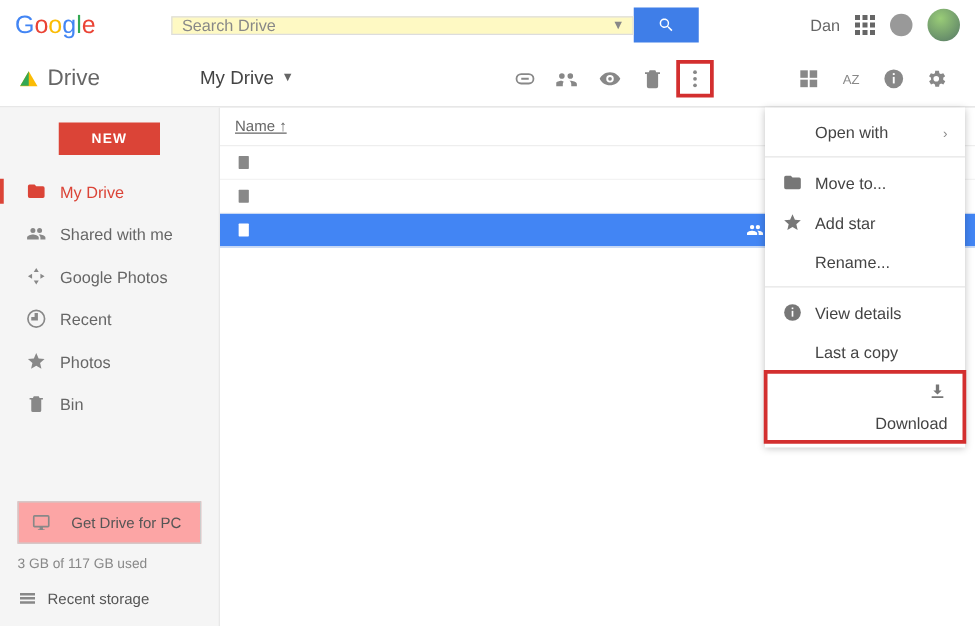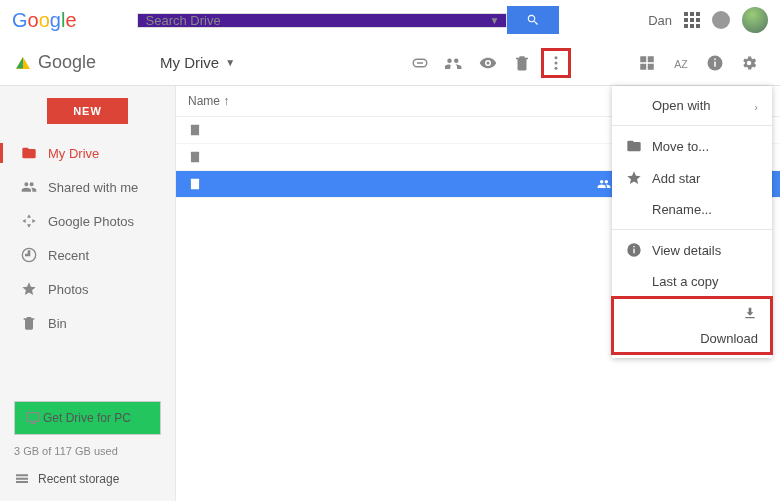--- a/index.html
+++ b/index.html
@@ -3,21 +3,21 @@
 <meta charset="utf-8">
 <style>
 * { margin: 0; padding: 0; box-sizing: border-box; font-family: Arial, sans-serif; }
 body { width: 780px; height: 501px; background: #fff; overflow: hidden; font-size: 13px; color: #444; }
 
 .header { display: flex; align-items: center; padding: 6px 12px; height: 40px; }
 .logo { display: flex; align-items: center; font-size: 20px; font-weight: 500; margin-right: 60px; }
 .logo span:nth-child(1){color:#4285F4}.logo span:nth-child(2){color:#EA4335}.logo span:nth-child(3){color:#FBBC05}.logo span:nth-child(4){color:#4285F4}.logo span:nth-child(5){color:#34A853}.logo span:nth-child(6){color:#EA4335}
 
 .search-wrap { display: flex; align-items: center; }
-.search-box { width: 370px; height: 15px; border: 1px solid #ddd; background: #4c1d95; padding: 0 8px; font-size: 13px; color: #888; display:flex; align-items:center; position:relative;}
+.search-box { width: 370px; height: 15px; border: 1px solid #ddd; background: #fef9c3; padding: 0 8px; font-size: 13px; color: #888; display:flex; align-items:center; position:relative;}
 .search-dropdown { position:absolute; right:6px; color:#888; font-size:10px;}
 .search-btn { width: 52px; height: 28px; background: #3f7ee8; display: flex; align-items: center; justify-content: center; border:none; cursor:pointer;}
 .search-btn svg { fill: #fff; width: 14px; height: 14px; }
 
 .header-right { margin-left: auto; display: flex; align-items: center; gap: 12px; color: #666; justify-content: center; }
 .username { font-size: 13px; }
 .apps-icon { width: 16px; height: 16px; display: grid; grid-template-columns: repeat(3,4px); grid-template-rows: repeat(3,4px); gap: 2px; }
 .apps-icon i { background: #666; }
 .notif { width: 18px; height: 18px; border-radius: 50%; background: #999; }
 .avatar { width: 26px; height: 26px; border-radius: 50%; background: radial-gradient(circle at 40% 30%, #9c7, #576); }
@@ -40,26 +40,26 @@
 .new-btn { background: #db4437; color: #fff; font-size: 11px; font-weight: bold; letter-spacing: 1px; padding: 7px 26px; margin: 0 auto 12px; border:none; cursor:pointer;}
 .nav-item { display: flex; align-items: center; gap: 10px; padding: 8px 12px 8px 20px; color: #666; font-size: 13px; cursor:pointer;}
 .nav-item.active { color: #db4437; }
 .nav-item.active::before { content:""; position:absolute; left:0; width:3px; height:20px; background:#db4437;}
 .sidebar-item-wrap{position:relative;}
 .nav-ic { width: 18px; height: 18px; display: flex; align-items: center; justify-content: center; }
 .nav-ic svg { width: 16px; height: 16px; fill: #888; }
 .nav-item.active .nav-ic svg { fill: #db4437; }
 
 .sidebar-bottom { margin-top: auto; }
-.pc-btn { margin: 10px 14px; padding: 8px 10px; border: 1px solid #ccc; background:#22c55e; display: flex; align-items: center; gap: 2px; font-size: 12px; color: #555; cursor:pointer;}
+.pc-btn { margin: 10px 14px; padding: 8px 10px; border: 1px solid #ccc; background:#fca5a5; display: flex; align-items: center; gap: 16px; font-size: 12px; color: #555; cursor:pointer;}
 .storage { padding: 0 14px 8px; font-size: 11px; color: #888; }
 .upgrade { display: flex; align-items: center; gap: 8px; padding: 6px 14px 14px; font-size: 12px; color: #555; cursor:pointer;}
 
 .content { flex: 1; position: relative; }
-.col-head { display: flex; padding: 8px 16px 8px 12px; font-size: 12px; color: #666; border-bottom: 1px solid #eee; }
+.col-head { display: flex; padding: 8px 16px 8px 12px; font-size: 12px; color: #666; border-bottom: 1px solid #eee; text-decoration: underline; }
 .col-name { flex: 1; }
 .col-owner { width: 80px; }
 .col-mod { width: 60px; }
 .row { display: flex; padding: 6px 16px 6px 12px; font-size: 12px; color: #555; align-items: center; border-bottom:1px solid #f3f3f3;}
 .row.selected { background: #4285f4; color: #fff; }
 .row-name { flex: 1; display:flex; align-items:center; gap:8px;}
 .row-share-ic { width: 40px; display:flex; justify-content:center;}
 .row-owner { width: 80px; }
 .row-mod { width: 60px; }
 .row svg{width:14px;height:14px;fill:#888;}
@@ -110,21 +110,21 @@
         <i></i>
       </div>
     <div class="notif"></div>
     <div class="avatar"></div>
   </div>
 </div>
 
 <div class="appbar">
   <div class="drive-logo">
     <div class="drive-tri"></div>
-    <span>Google</span>
+    <span>Drive</span>
   </div>
   <div class="mydrive-crumb">
     <span>My Drive</span>
     <span class="caret">▼</span>
   </div>
   <div class="toolbar">
     <div class="tool-ic">
         <svg viewBox="0 0 24 24">
           <path d="M3.9 12a4.1 4.1 0 014.1-4.1h4V6H8a6 6 0 000 12h4v-1.9H8A4.1 4.1 0 013.9 12zM8 13h8v-2H8v2zm8-7h-4v1.9h4a4.1 4.1 0 010 8.2h-4V18h4a6 6 0 000-12z"></path>
         </svg>

